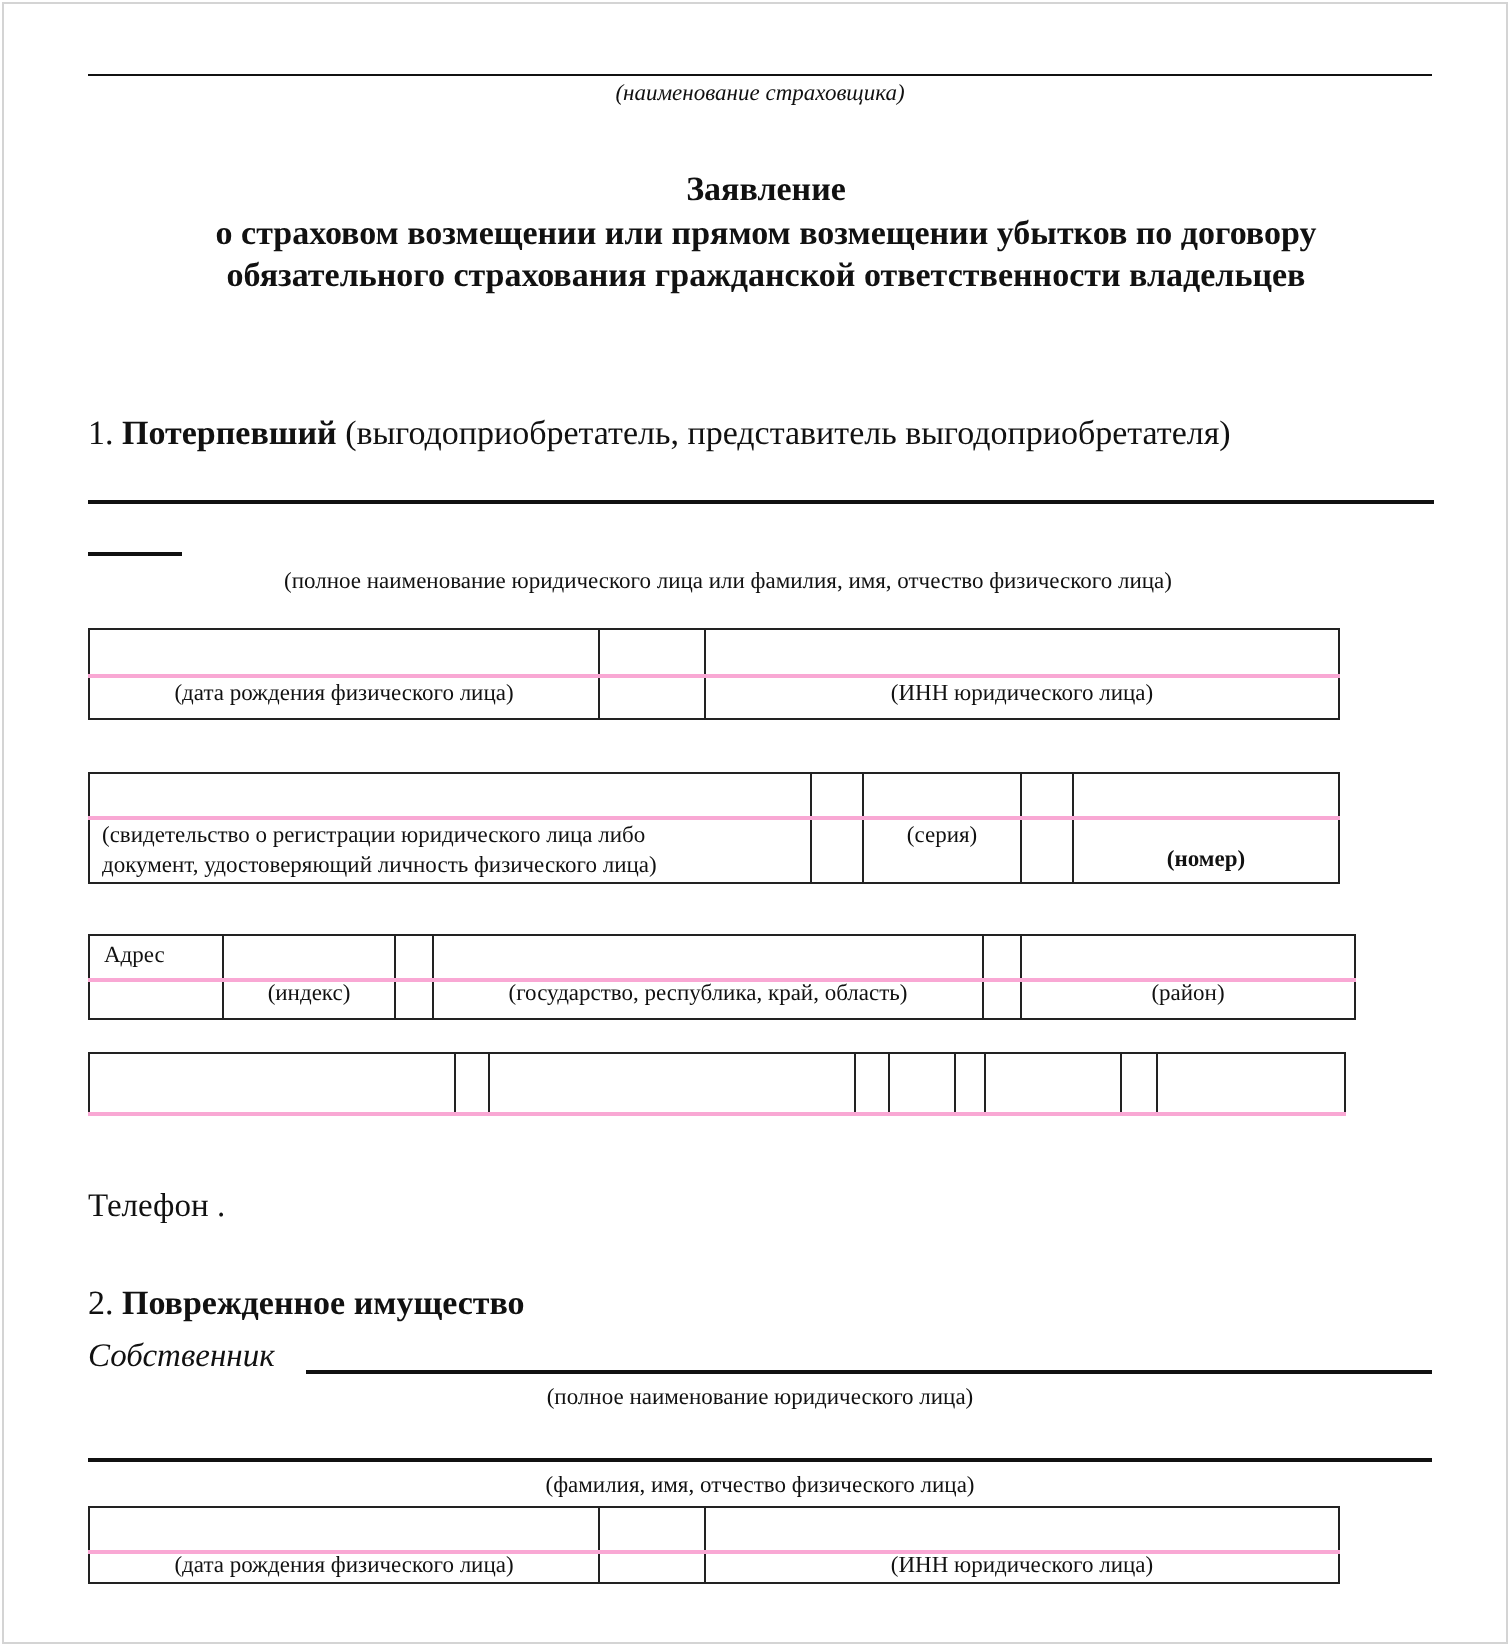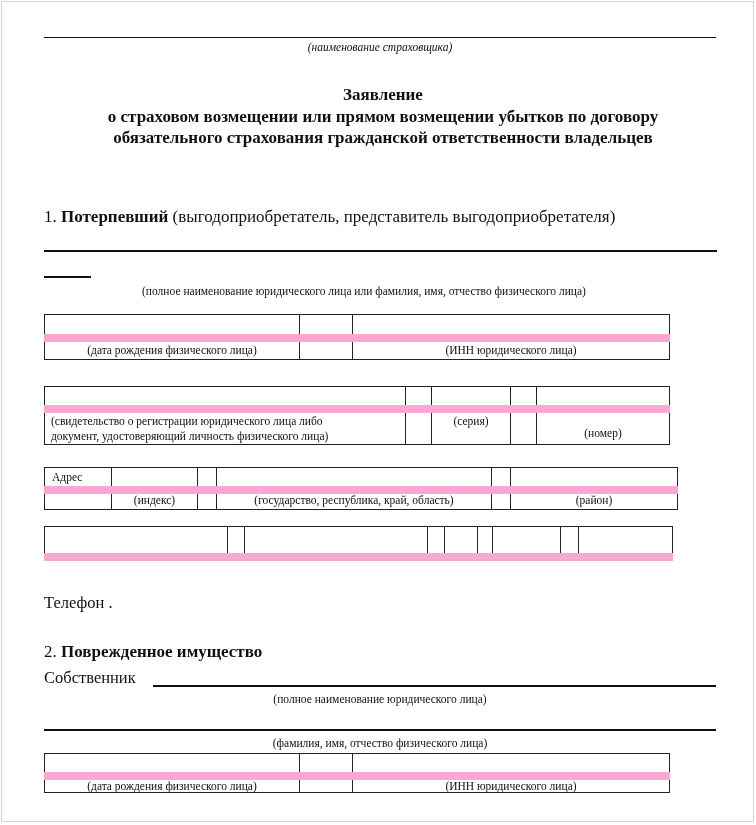--- a/index.html
+++ b/index.html
@@ -9,21 +9,21 @@
            border: 1px solid #d4d4d4; box-sizing: border-box; background: #fff; }
   .hline { position: absolute; background: #111; }
   .caption { position: absolute; font-size: 11.5px; text-align: center; white-space: nowrap; }
   .title { position: absolute; left: 40px; width: 686px; text-align: center;
            font-weight: bold; font-size: 17px; line-height: 21.5px; }
   .section { position: absolute; font-size: 17px; white-space: nowrap; }
   .section b { font-weight: bold; }
   table.grid { position: absolute; border-collapse: collapse; table-layout: fixed; }
   table.grid td { border: 1px solid #222; padding: 0; font-size: 11.5px; text-align: center;
                   vertical-align: top; overflow: hidden; }
-  table.grid tr.top td { border-bottom: 8px solid #f9a8d4; }
+  table.grid tr.top td { border-bottom: 2px solid #f9a8d4; }
   table.grid td.left { text-align: left; padding-left: 6px; }
   .addr-label { font-size: 16px; text-align: left !important; padding-left: 7px !important; vertical-align: middle !important; }
 </style>
 </head>
 <body>
 
 <div class="frame"></div>
 
 <div class="hline" style="left:44px; top:37px; width:672px; height:1px;"></div>
 <div class="caption" style="left:44px; width:672px; top:41px;font-style:italic;">(наименование страховщика)</div>
@@ -80,21 +80,21 @@
     <td></td>
   </tr>
   <tr style="height:32px;">
     <td class="left" style="padding-top:1px; line-height:15px;">
       <div>(свидетельство о регистрации юридического лица либо</div>
       <div>документ, удостоверяющий личность физического лица)</div>
     </td>
     <td></td>
     <td style="padding-top:2px;">(серия)</td>
     <td></td>
-    <td style="padding-top:14px;">(номер)</td>
+    <td style="padding-top:14px;font-weight:bold;">(номер)</td>
   </tr>
 </tbody>
   </table>
 
 <table class="grid" style="left:44px; top:467px; width:633px;">
   <colgroup>
       <col style="width:67px">
       <col style="width:86px">
       <col style="width:19px">
       <col style="width:275px">
@@ -150,21 +150,21 @@
 
 <div class="section" style="left:44px; top:593px; font-size:16.5px;">
   <span>Телефон</span>
   <span>.</span>
 </div>
 
 <div class="section" style="left:44px; top:642px;">
   <span>2.</span>
   <b>Поврежденное имущество</b>
 </div>
-<div class="section" style="left:44px; top:668px; font-size:16.5px;">Собственник</div>
+<div class="section" style="left:44px; top:668px; font-size:16.5px;font-style:italic;">Собственник</div>
 <div class="hline" style="left:153px; top:685px; width:563px; height:2px;"></div>
 <div class="caption" style="left:44px; width:672px; top:693px;">(полное наименование юридического лица)</div>
 <div class="hline" style="left:44px; top:729px; width:672px; height:2px;"></div>
 <div class="caption" style="left:44px; width:672px; top:737px;">(фамилия, имя, отчество физического лица)</div>
 
 <table class="grid" style="left:44px; top:753px; width:625px;">
   <colgroup>
       <col style="width:255px">
       <col style="width:53px">
       <col style="width:317px">

